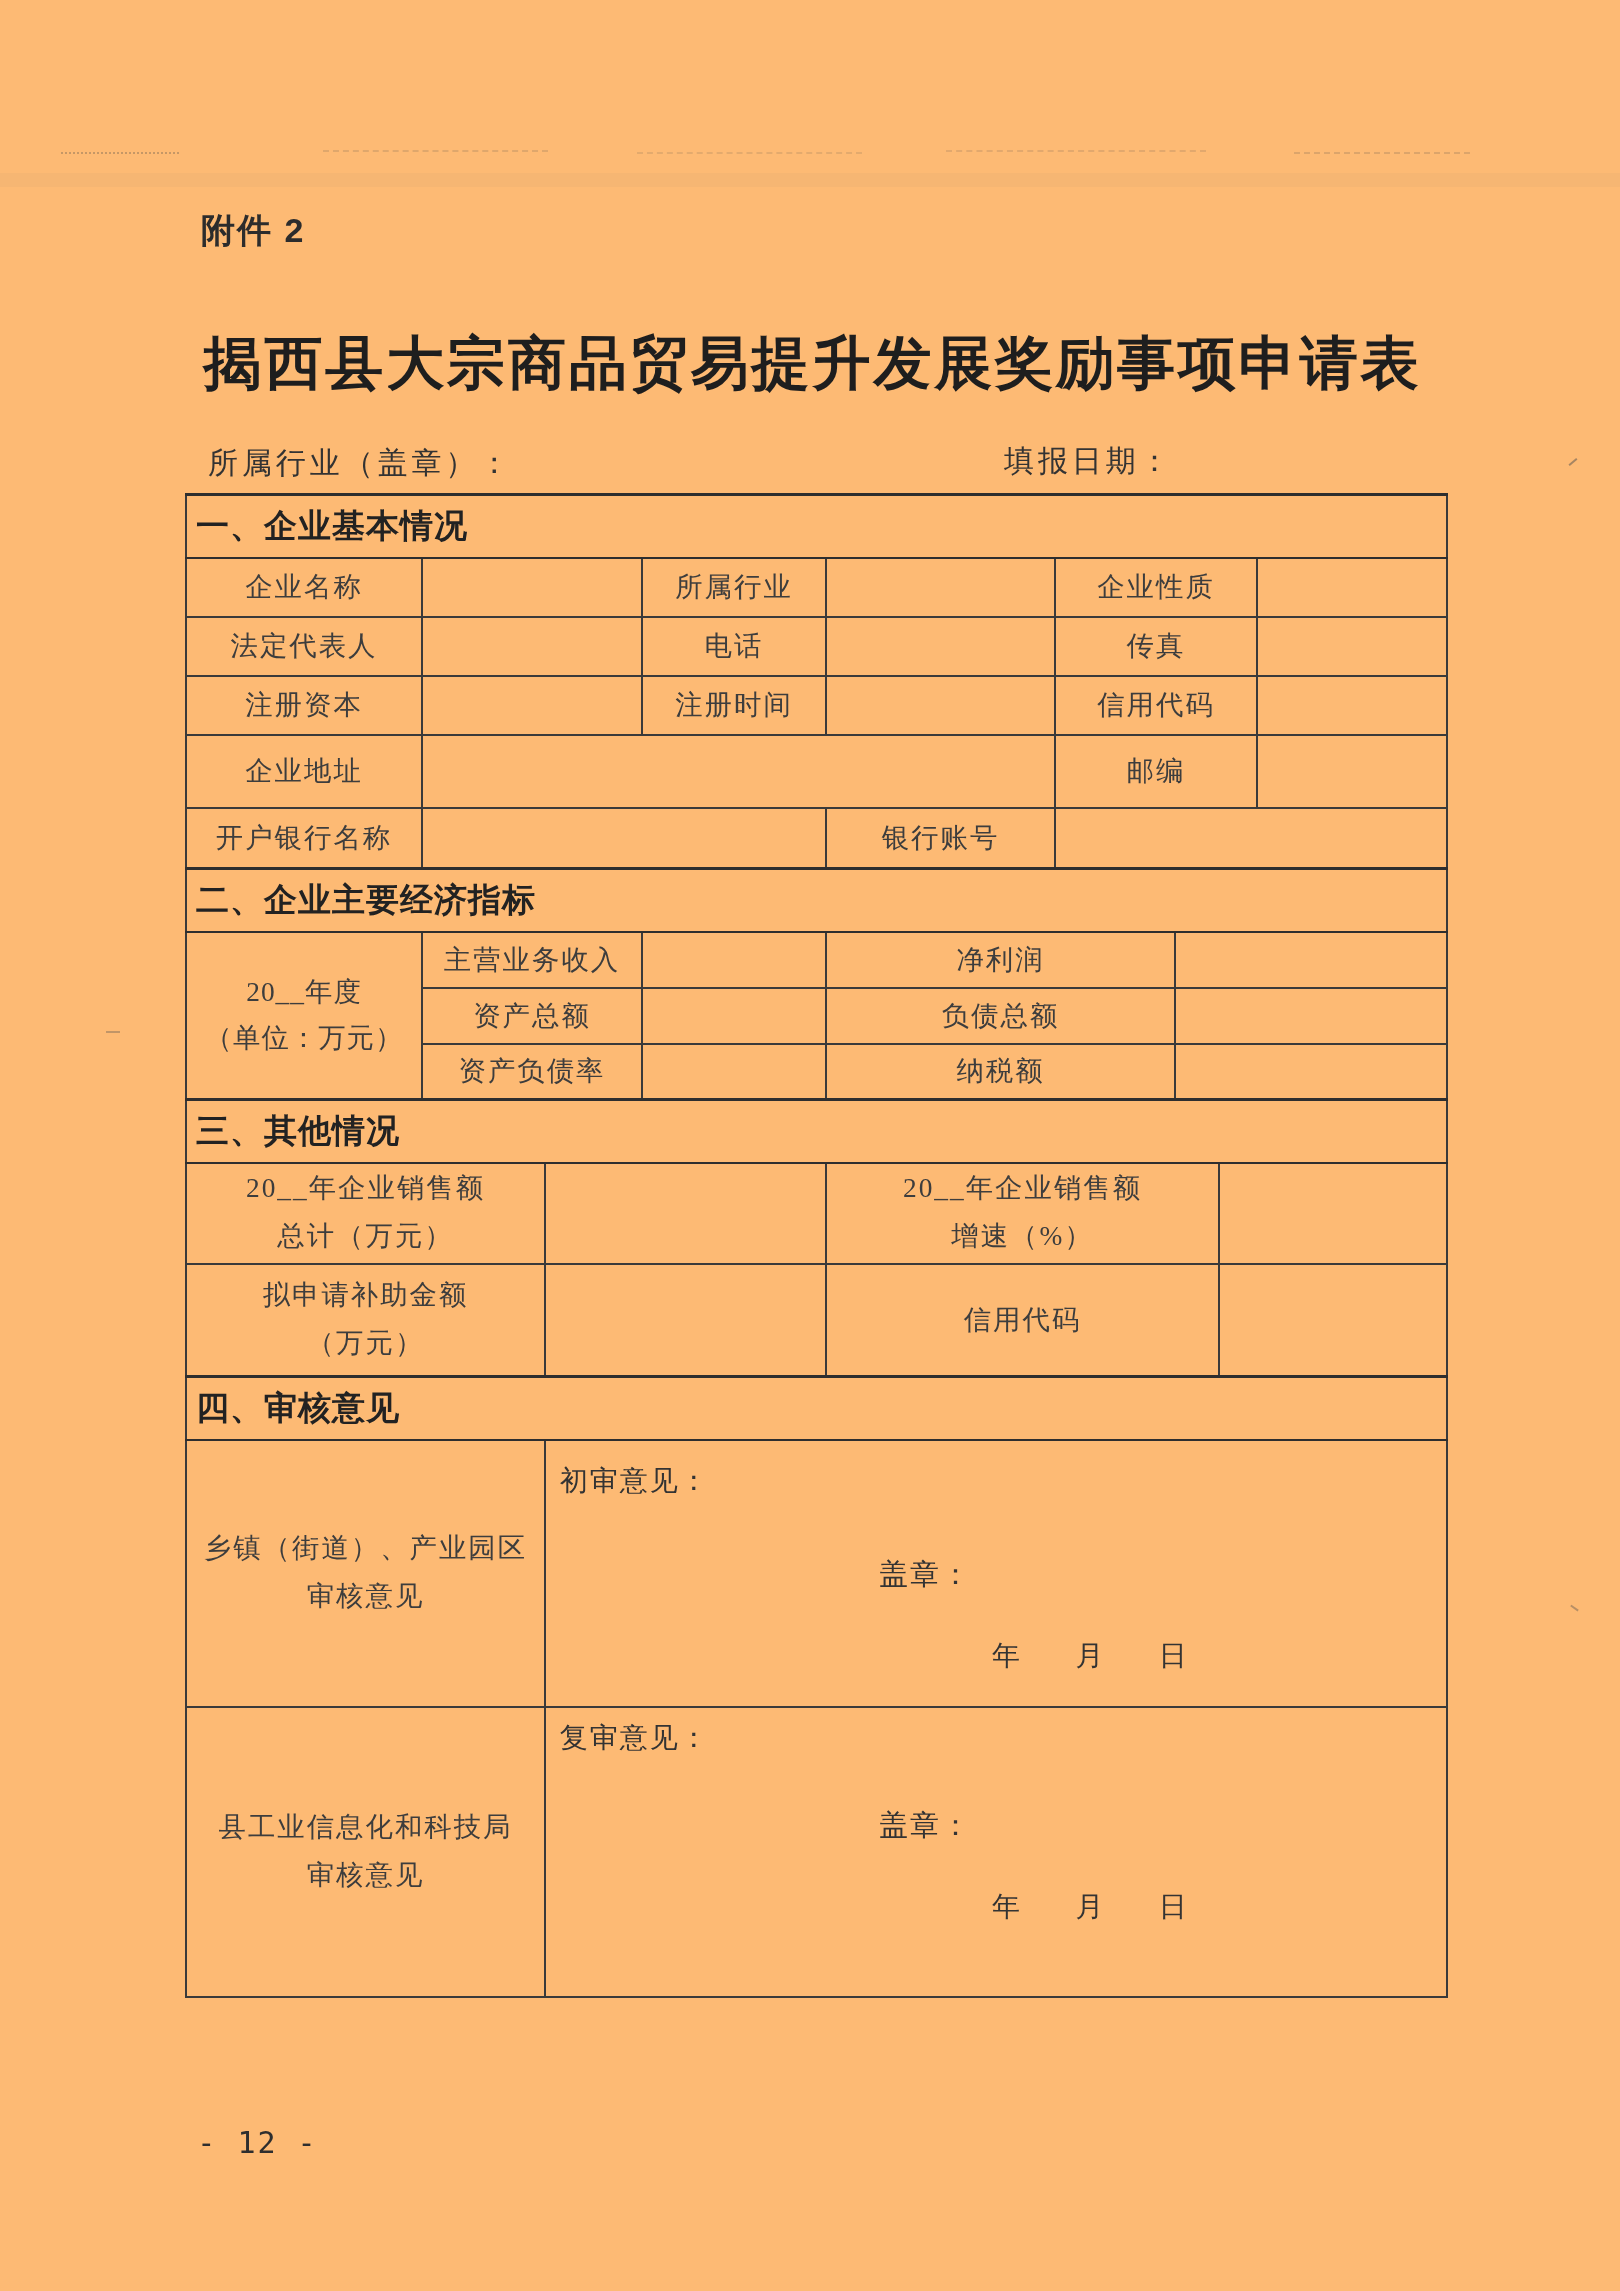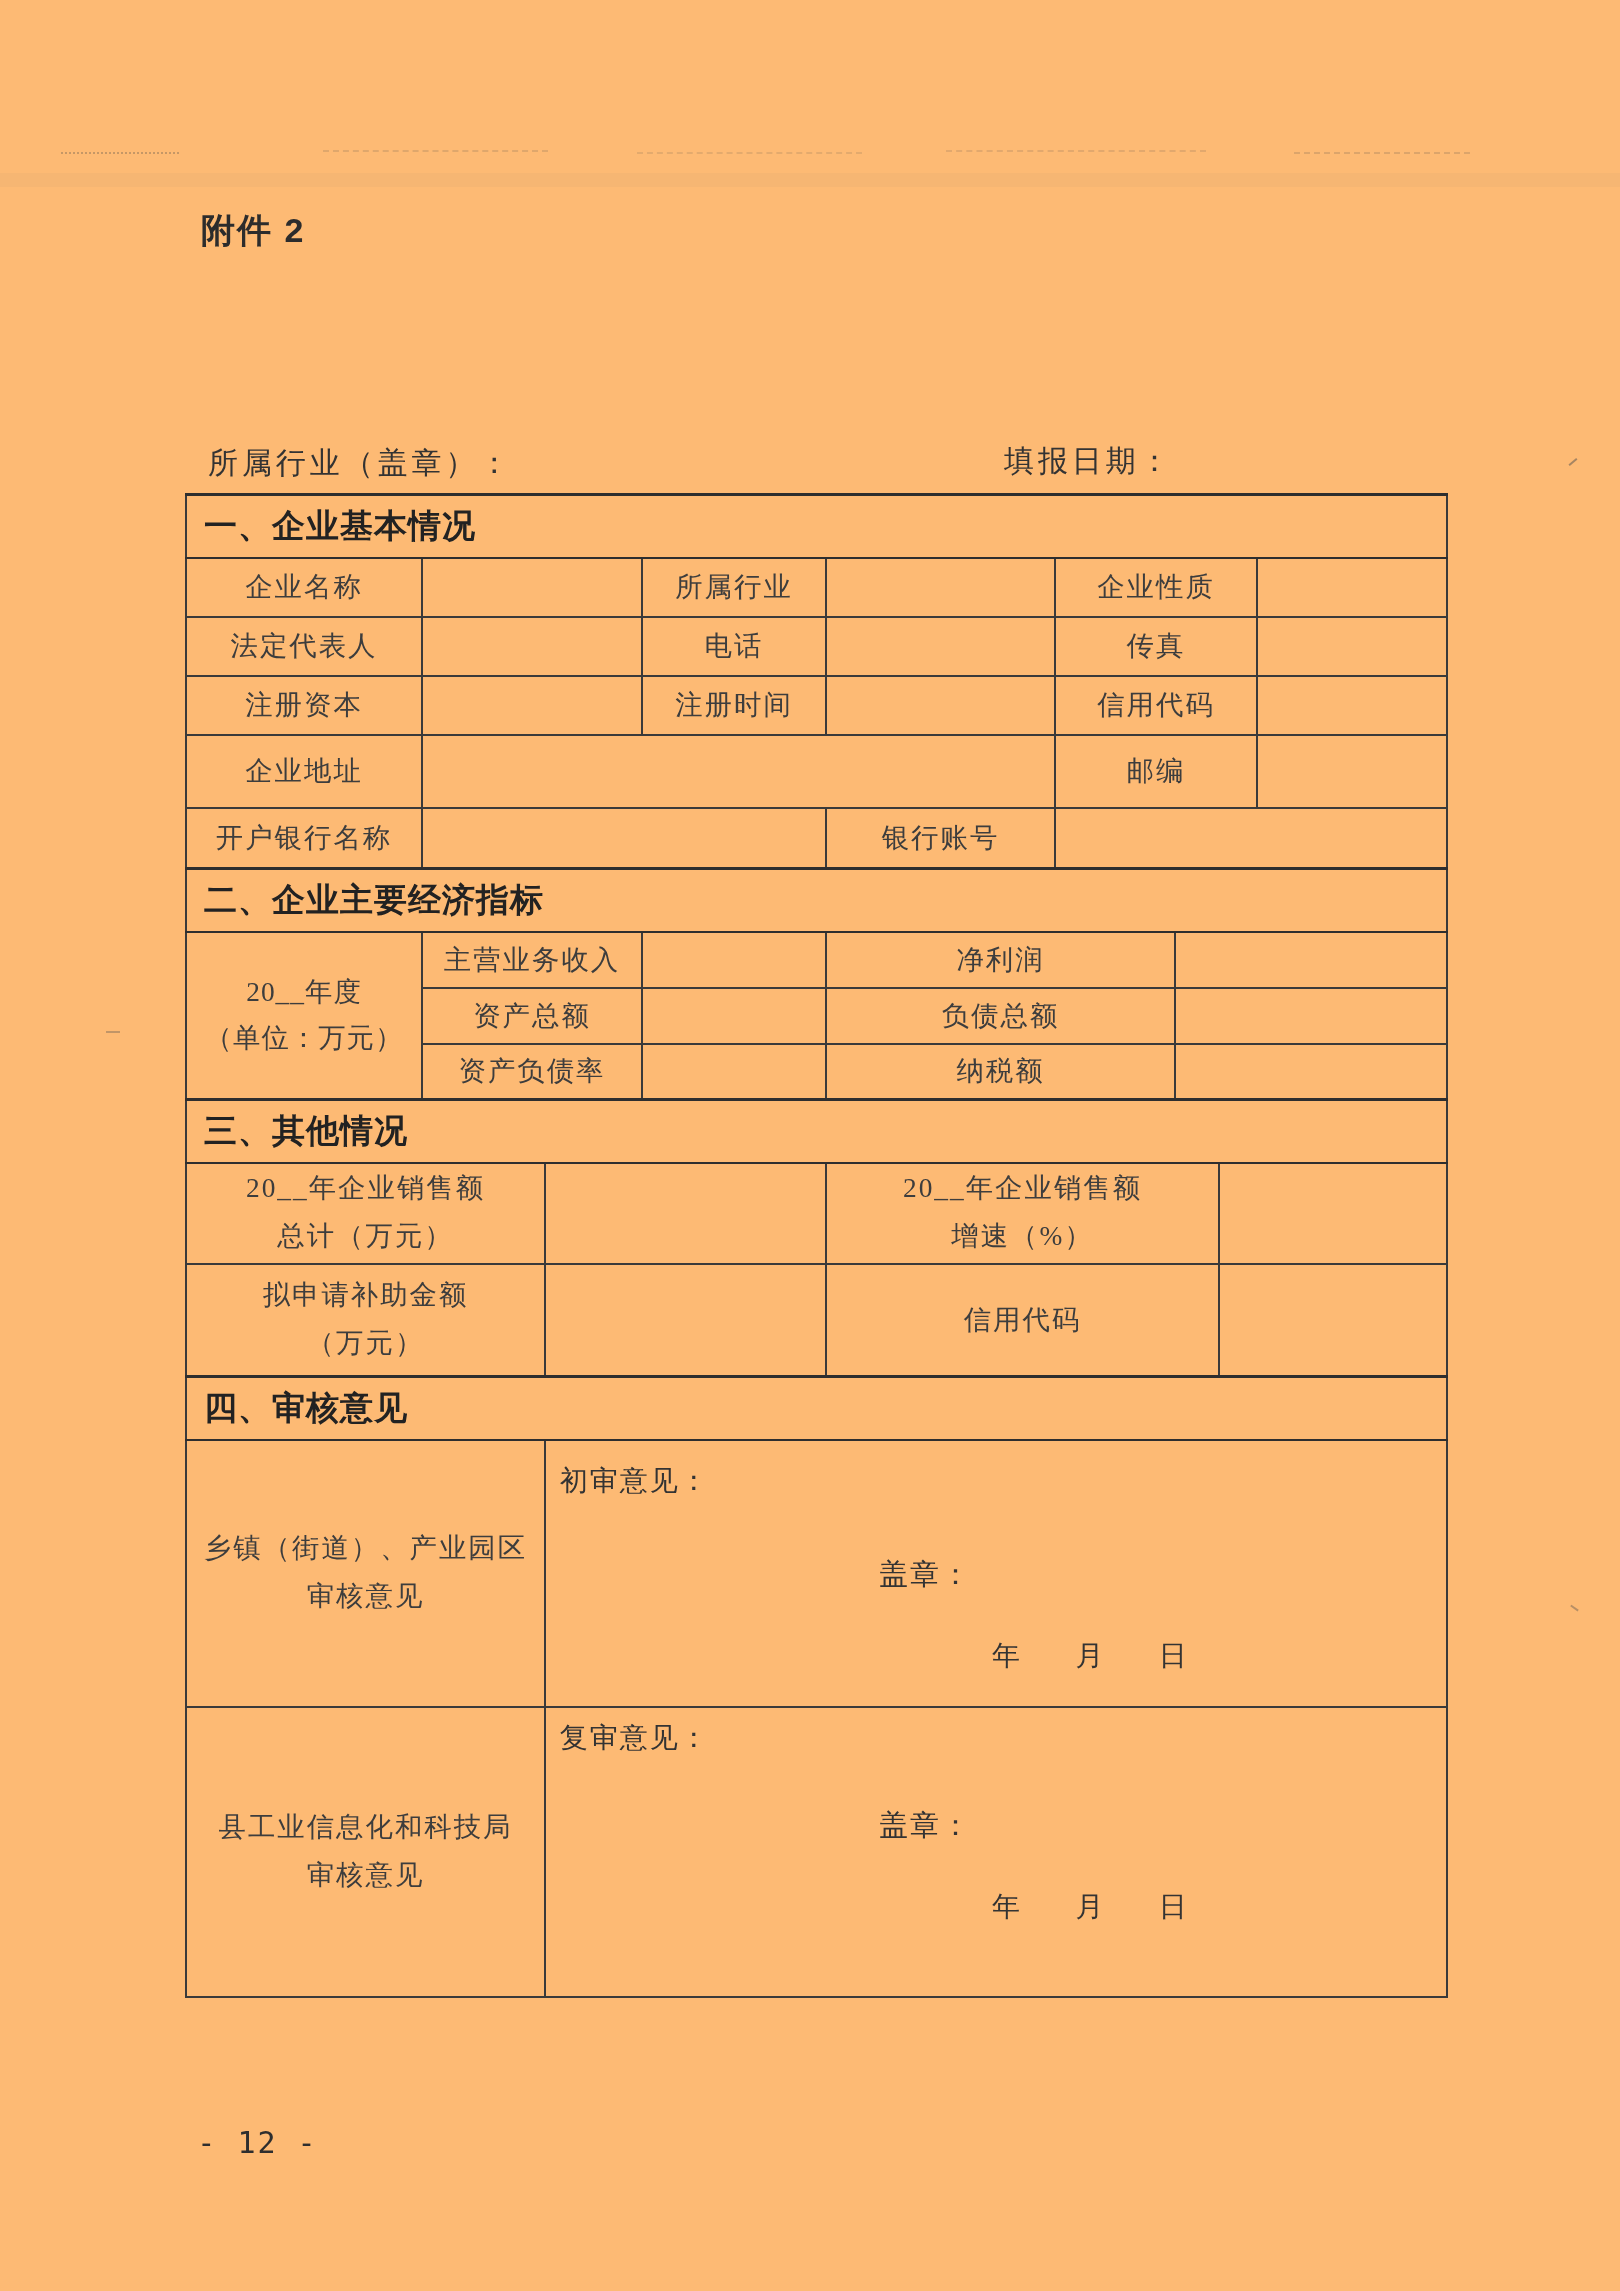--- a/index.html
+++ b/index.html
@@ -56,21 +56,21 @@
   table.form td {
     border:2px solid #3a3a3a;
     text-align:center; vertical-align:middle;
     font-size:27.4px; color:#3d3d3d;
     letter-spacing:2px;
     overflow:hidden;
   }
   tr.sec td {
     border-top:3.9px solid #2e2e2e;
     border-bottom:2.9px solid #2e2e2e;
-    text-align:left; padding-left:17px;
+    text-align:left; padding-left:9px;
     font-family:"Liberation Sans", sans-serif;
     font-size:33px; font-weight:700; color:#222; letter-spacing:1px;
   }
   .h-sec     { height:63px; }
   .h-r       { height:59px;margin-top:24px; }
   .h-addr    { height:73px; }
   .h-bank    { height:61px; }
   .h-econ    { height:56px; }
   .h-sales   { height:101px; }
   .h-subsidy { height:113px; }
@@ -107,20 +107,21 @@
   <div class="scan-dash d2"></div>
   <div class="scan-dash d3"></div>
   <div class="scan-dash d4"></div>
   <div class="scan-dash d5"></div>
   <div class="scan-band"></div>
   <div class="speck-1"></div>
   <div class="speck-2"></div>
   <div class="speck-3"></div>
 
   <div class="attachment">附件 2</div>
+  <div class="title">揭西县大宗商品贸易提升发展奖励事项申请表</div>
   <div class="applicant-label">所属行业（盖章）：</div>
   <div class="date-label">填报日期：</div>
 
   <table class="form">
     <colgroup>
       <col style="width:236px">
         <col style="width:123px">
         <col style="width:97px">
       <col style="width:184px">
         <col style="width:229px">

